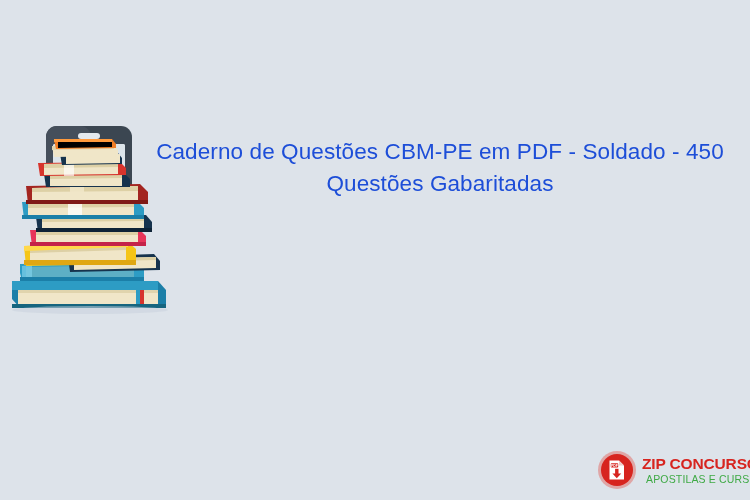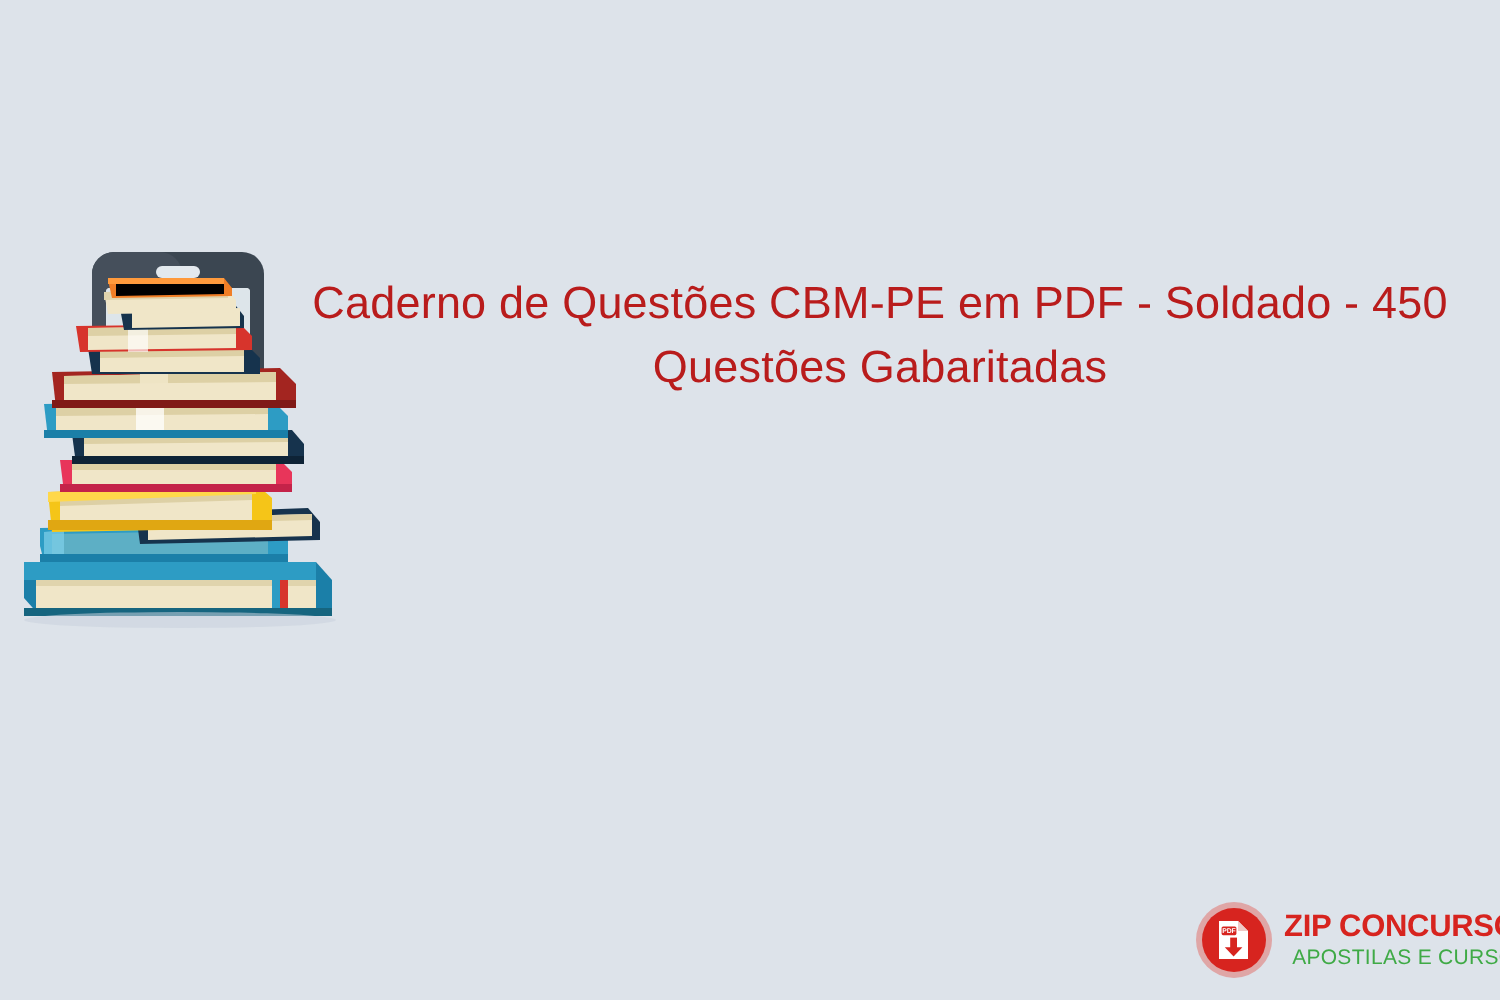--- a/index.html
+++ b/index.html
@@ -200,21 +200,21 @@
       <g>
         <path d="M46 22 L104 21 L108 26 L108 30 L48 31 Z" fill="#f07e26"></path>
         <path d="M50 23 L104 22 L104 29 L50 30 Z" fill="#f9a köp"></path>
         <rect x="46" y="21" width="58" height="3" fill="#ff9a3c"></rect>
       </g>
 
       <ellipse cx="82" cy="192" rx="78" ry="4" fill="#c9d2dd" opacity="0.55"></ellipse>
     </svg>
   </div>
 
-  <div id="title" style="color: #b91c1c;">Caderno de Questões CBM-PE em PDF - Soldado - 450 Questões Gabaritadas</div>
+  <div id="title" style="color: #1d4ed8;">Caderno de Questões CBM-PE em PDF - Soldado - 450 Questões Gabaritadas</div>
 
   <div id="brand">
     <div id="brand-mark">
       <svg viewBox="0 0 38 38" xmlns="http://www.w3.org/2000/svg" aria-hidden="true">
         <circle cx="19" cy="19" r="19" fill="#e35b54" opacity="0.45"></circle>
         <circle cx="19" cy="19" r="16" fill="#d7241f"></circle>
 
         <path d="M11.5 9.5 L21 9.5 L26 14.5 L26 28.5 L11.5 28.5 Z" fill="#ffffff"></path>
         <path d="M21 9.5 L26 14.5 L21 14.5 Z" fill="#f0c9c7"></path>
 

